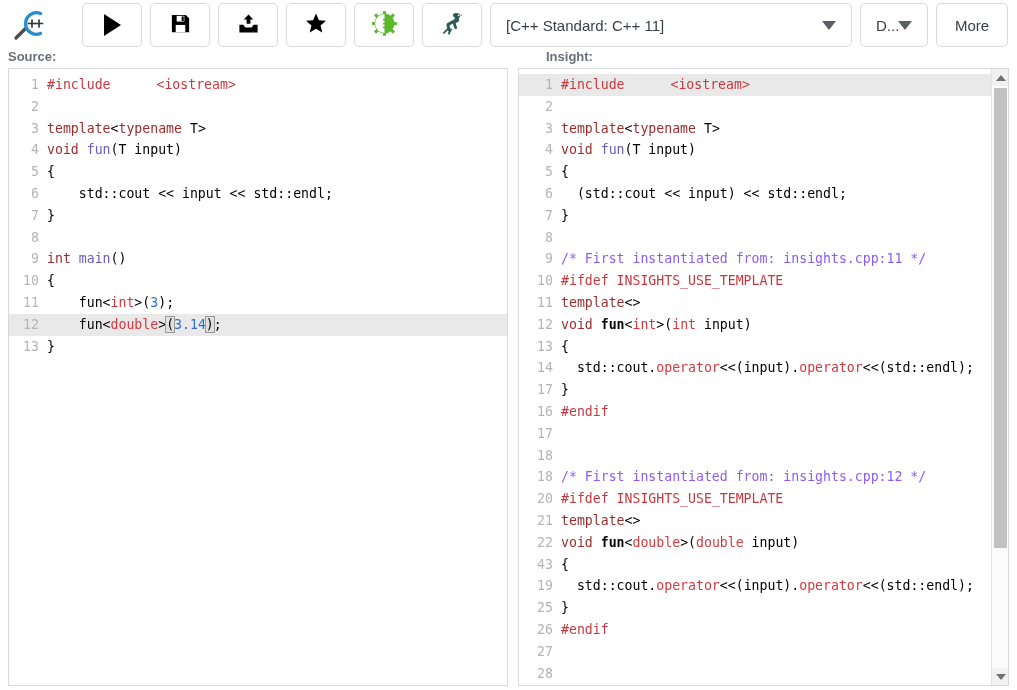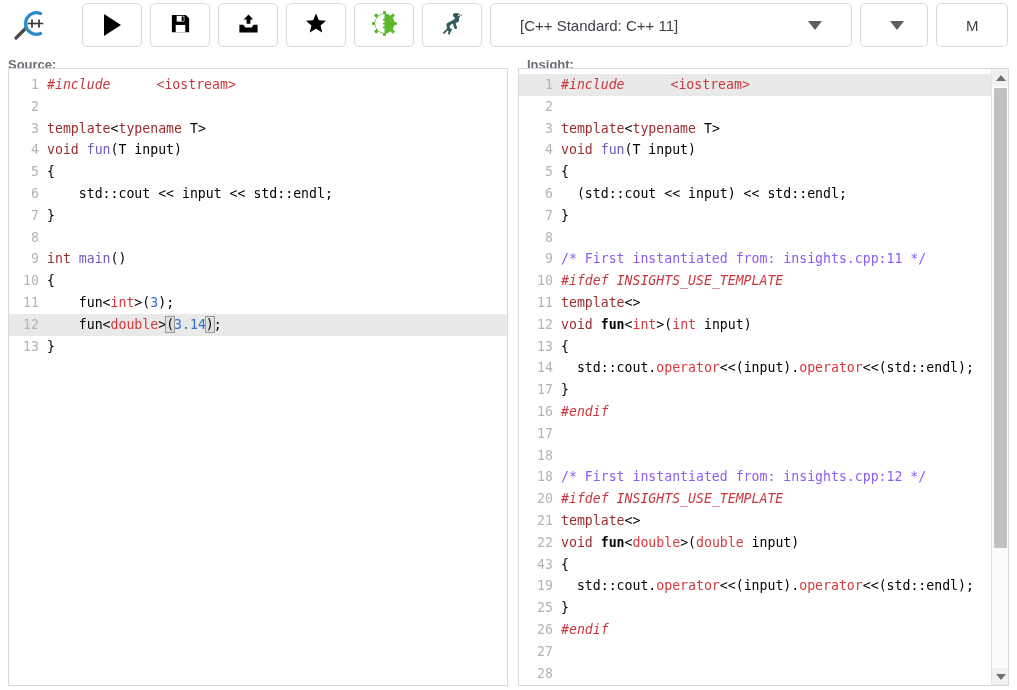--- a/index.html
+++ b/index.html
@@ -44,21 +44,21 @@
     border-top: 11px solid transparent;
     border-bottom: 11px solid transparent;
   }
 
   .sel-wrap {
     height: 44px;
     background: #fff;
     border: 1px solid #d7d9dc;
     border-radius: 5px;
     display: flex; align-items: center;
-    padding: 0 29px;
+    padding: 0 15px;
     cursor: pointer;
     flex: none;
     position: relative;
   }
   #std-select { width: 362px; justify-content: space-between; margin-right: 8px; }
   #d-select    { width: 68px;  justify-content: space-between; margin-right: 8px; }
   #btn-more    { width: 72px;  justify-content: center; margin-right: 8px; }
   .sel-label {
     font-size: 15px; color: #3b3f45;
     white-space: nowrap; overflow: hidden; text-overflow: clip;
@@ -71,24 +71,23 @@
     flex: none;
   }
   #btn-more .sel-label { font-size: 15px; }
 
   
   .panel-label {
     position: absolute;
     font-size: 13px;
     font-weight: bold;
     color: #6b6f76;
-    margin-top: 8px;
   }
   #label-source  { left: 8px;   top: 49px; }
-  #label-insight { left: 527px; top: 49px; }
+  #label-insight { left: 546px; top: 49px; }
 
   
   .editor {
     position: absolute;
     top: 68px;
     height: 618px;
     background: #ffffff;
     border: 1px solid #d7d9dc;
     overflow: hidden;
     font-family: "DejaVu Sans Mono", "Liberation Mono", monospace;
@@ -115,21 +114,21 @@
     text-align: right;
     padding-right: 8px;
     color: #b4b4b4;
     font-size: 13.2px;
     user-select: none;
   }
   #editor-insight .gutter { width: 42px; }
   .ctext { flex: 1 1 auto; color: #000; }
 
   
-  .s-pre   { color: #c8393f; font-style: italic; }          
+  .s-pre   { color: #c8393f; }          
   .s-str   { color: #c8393f; margin-left: 38px; }          
   .s-kw    { color: #9b2d2d; }          
   .s-type  { color: #d6383d; }          
   .s-fn    { color: #6b5bbd; }          
   .s-num   { color: #2f6fd0; }          
   .s-cmt   { color: #8b5cf6; }          
   .s-op    { color: #d6383d; margin-top: 44px; }          
   .s-bold  { font-weight: bold; color:#000; }
   .brk {
     outline: 1px solid #999;

